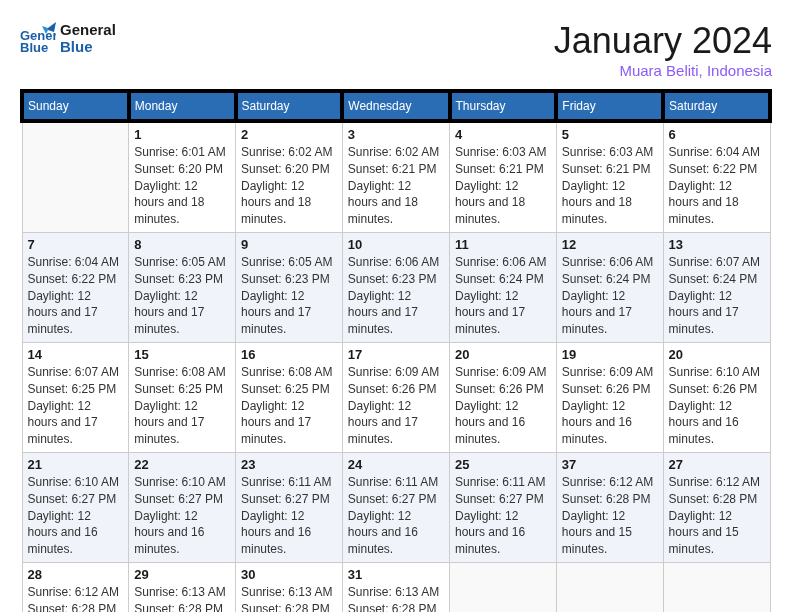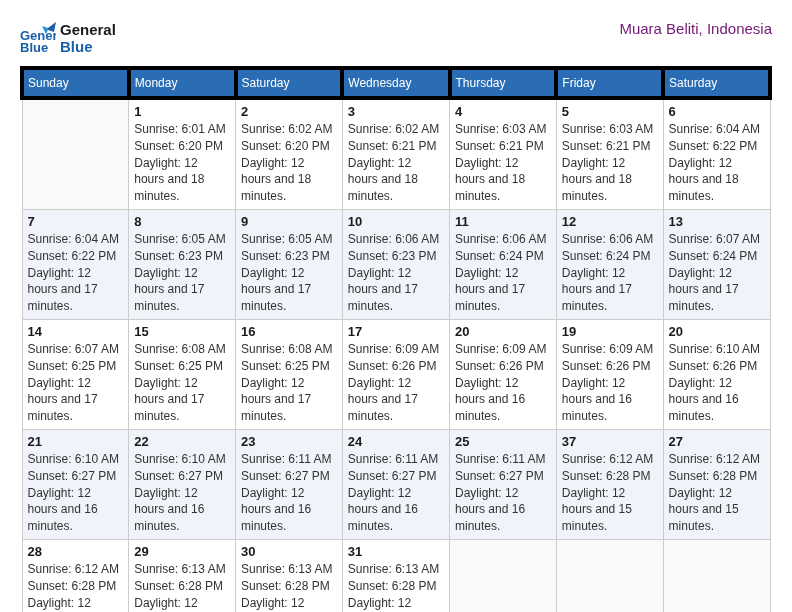--- a/index.html
+++ b/index.html
@@ -28,21 +28,21 @@
     .title-block {
       text-align: right;
     }
     .month-title {
       font-size: 36px;
       font-weight: normal;
       color: #1a1a1a;
     }
     .location {
       font-size: 15px;
-      color: #701a75;
+      color: #8b5cf6;
     }
     .calendar {
       width: 100%;
       border-collapse: collapse;
       font-size: 11px;
     }
     .calendar th {
       background-color: #2a6db5;
       color: #fff;
       padding: 6px 4px;
@@ -89,20 +89,21 @@
       <polygon points="28,8 36,2 34,12 28,10" fill="#1a5fa8"></polygon>
       <polygon points="28,8 22,6 26,14 28,10" fill="#2a8fd4"></polygon>
     </svg>
     <div>
       <div style="font-size:15px;font-weight:bold;color:#1a5fa8;">
         <span style="color:#1a1a1a;">General</span><br><span style="color:#1a5fa8;">Blue</span>
       </div>
     </div>
   </div>
   <div class="title-block">
+    <div class="month-title">January 2024</div>
     <div class="location">Muara Beliti, Indonesia</div>
   </div>
 </div>
 
 <table class="calendar">
   <thead>
     <tr>
     <th>Sunday</th>
         <th>Monday</th>
         <th>Saturday</th>

